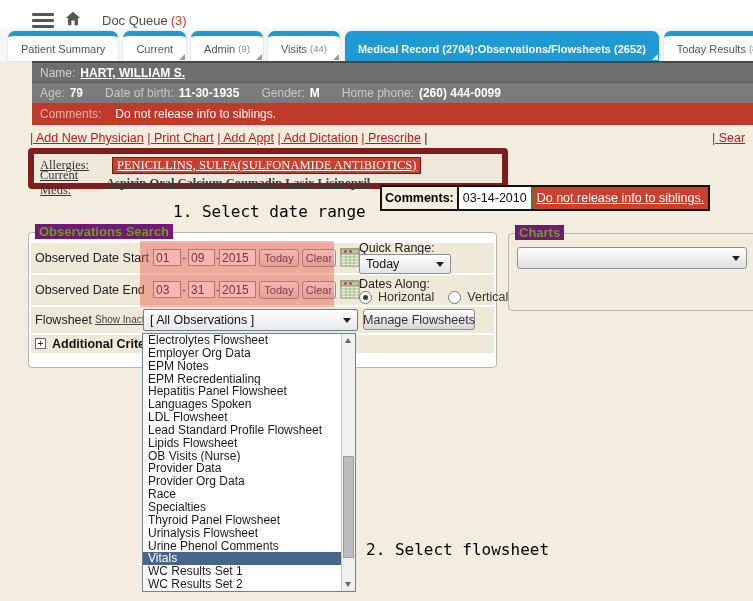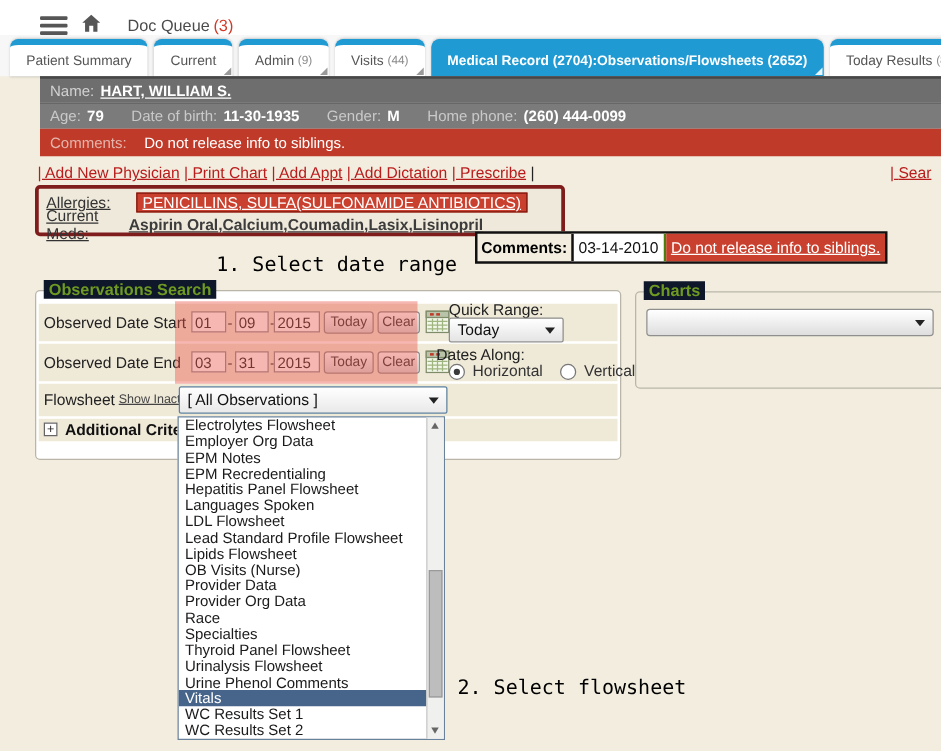--- a/index.html
+++ b/index.html
@@ -38,63 +38,63 @@
   
   .links-row{position:absolute;left:30px;top:131px;font-size:12.5px;color:#222;white-space:nowrap;}
   .alink{text-decoration:underline;cursor:pointer;color:#b91c1c;}
   .alink::before{content:"| ";text-decoration:none;}
   .links-row::after{content:" |";}
   .search-link{position:absolute;left:712px;top:131px;font-size:12.5px;color:#222;white-space:nowrap;}
   .search-link .alink::before{content:"| ";}
   .search-link .alink{text-decoration:underline;}
 
   
-  .summary-box{position:absolute;left:28px;top:148px;width:424px;height:41px;background:#eee9da;border:3px solid #7f1d1d;border-radius:4px;box-sizing:border-box;padding:2px 6px;font-size:12.5px;}
+  .summary-box{position:absolute;left:28px;top:148px;width:480px;height:41px;background:#eee9da;border:6px solid #7f1d1d;border-radius:4px;box-sizing:border-box;padding:2px 6px;font-size:12.5px;font-family:Liberation Serif, serif;}
   .srow{display:flex;align-items:center;height:18px;}
   .srow .slbl{width:72px;color:#333;text-decoration:underline;flex:none;cursor:pointer;}
   .allergy-val{background:#c9402e;border:1px solid #7e170d;color:#fff;text-decoration:underline;padding:0 4px;white-space:nowrap;cursor:pointer;}
   .med{font-weight:bold;color:#3c3c3c;text-decoration:underline;cursor:pointer;white-space:nowrap;}
   .med:not(:last-child)::after{content:", ";font-weight:bold;}
 
   
   .cbox{position:absolute;left:380px;top:185px;height:22px;display:inline-flex;align-items:stretch;border:2px solid #111;font-size:12.5px;background:#f2edde;}
   .cbox .clbl{font-weight:bold;color:#000;padding:0 3px;display:flex;align-items:center;}
   .cbox .cdate{background:#fff;border-left:2px solid #111;border-right:2px solid #4d7c0f;padding:0 4px;display:flex;align-items:center;color:#111;}
   .cbox .cnote{background:#c9402e;color:#fff;text-decoration:underline;padding:0 4px;display:flex;align-items:center;cursor:pointer;}
 
   
   .anno{position:absolute;font-family:"DejaVu Sans Mono",monospace;font-size:16px;color:#000;white-space:nowrap;}
   .anno1{left:173px;top:202px;}
   .anno2{left:366px;top:540px;}
 
   
   .panel{position:absolute;box-sizing:border-box;border:1px solid #b9b5a9;border-radius:4px;background:#fff;}
   .obs-panel{left:28px;top:232px;width:469px;height:136px;}
-  .legend{position:absolute;top:-9px;left:6px;background:#0f172a;padding:0 4px;font-size:13px;font-weight:bold;color:#6e9a22;white-space:nowrap;}
+  .legend{position:absolute;top:-9px;left:6px;background:#701a75;padding:0 4px;font-size:13px;font-weight:bold;color:#6e9a22;white-space:nowrap;}
   .orow{position:absolute;left:2px;right:2px;background:#efe9d8;text-decoration:underline;}
   .row1{top:10px;height:30px;}
   .row2{top:42px;height:30px;}
   .row3{top:74px;height:26px;}
   .row4{top:102px;height:18px;}
   .rlbl{position:absolute;left:4px;top:50%;transform:translateY(-50%);font-size:12.5px;color:#222;white-space:nowrap;}
   .dinput{position:absolute;top:6px;height:17px;box-sizing:border-box;border:1px solid #8e8e8e;background:#fff;font-size:12px;font-family:"Liberation Sans",sans-serif;color:#222;padding:0 2px;}
   .din-m{left:122px;width:28px;}
   .din-d{left:157px;width:27px;}
   .din-y{left:188px;width:37px;}
   .dash{position:absolute;top:8px;font-size:12px;color:#333;}
   .dash1{left:151px;}
   .dash2{left:185px;}
   .btn{position:absolute;top:6px;height:18px;box-sizing:border-box;background:linear-gradient(#fefefe,#d7d7d7);border:1px solid #8e8e8e;border-radius:3px;font-size:11px;color:#333;display:flex;align-items:center;justify-content:center;cursor:pointer;white-space:nowrap;}
   .btn-today{left:228px;width:40px;}
   .btn-clear{left:271px;width:34px;}
   .calicon{position:absolute;left:309px;top:4px;width:20px;height:20px;cursor:pointer;}
   
   .qr-label{position:absolute;left:330px;top:8px;font-size:12.5px;color:#222;}
   .qr-select{position:absolute;left:330px;top:21px;width:92px;height:20px;}
-  .da-label{position:absolute;left:320px;top:44px;font-size:12.5px;color:#222;}
+  .da-label{position:absolute;left:330px;top:44px;font-size:12.5px;color:#222;}
   .radios{position:absolute;left:330px;top:57px;display:flex;align-items:center;gap:6px;font-size:12.5px;color:#333;}
   .radio{width:11px;height:11px;border-radius:50%;border:1px solid #777;background:#fff;display:inline-block;position:relative;flex:none;cursor:pointer;}
   .radio.on::after{content:"";position:absolute;left:3px;top:3px;width:5px;height:5px;border-radius:50%;background:#3a3a3a;}
   .rad2{margin-left:8px;}
   .selbox{box-sizing:border-box;background:linear-gradient(#fff,#e4e4e4);border:1px solid #8f8f8f;border-radius:2px;display:flex;align-items:center;padding:0 6px;font-size:12.5px;color:#111;cursor:pointer;}
   .chev{width:0;height:0;border-left:4px solid transparent;border-right:4px solid transparent;border-top:5px solid #222;margin-left:auto;flex:none;}
   
   .si-link{position:absolute;left:64px;top:7px;font-size:10px;color:#444;text-decoration:underline;cursor:pointer;white-space:nowrap;}
   .fs-select{position:absolute;left:112px;top:2px;width:215px;height:22px;border-color:#5f83a3;background:linear-gradient(#fff,#e9e9e9);}
   .btn-manage{position:absolute;left:332px;top:2px;width:112px;height:21px;font-size:12.5px;}
@@ -286,20 +286,21 @@
       <span>Vertical</span>
     </div>
 
     <div class="orow row3">
       <span class="rlbl">Flowsheet</span>
       <span class="si-link">Show Inactive</span>
       <div class="selbox fs-select">
         <span>[ All Observations ]</span>
         <span class="chev"></span>
       </div>
+      <span class="btn btn-manage">Manage Flowsheets</span>
     </div>
 
     <div class="orow row4">
       <span class="expand"></span>
       <span class="ac-label">Additional Criteria</span>
     </div>
   </div>
 
   <div class="overlay"></div>
 

